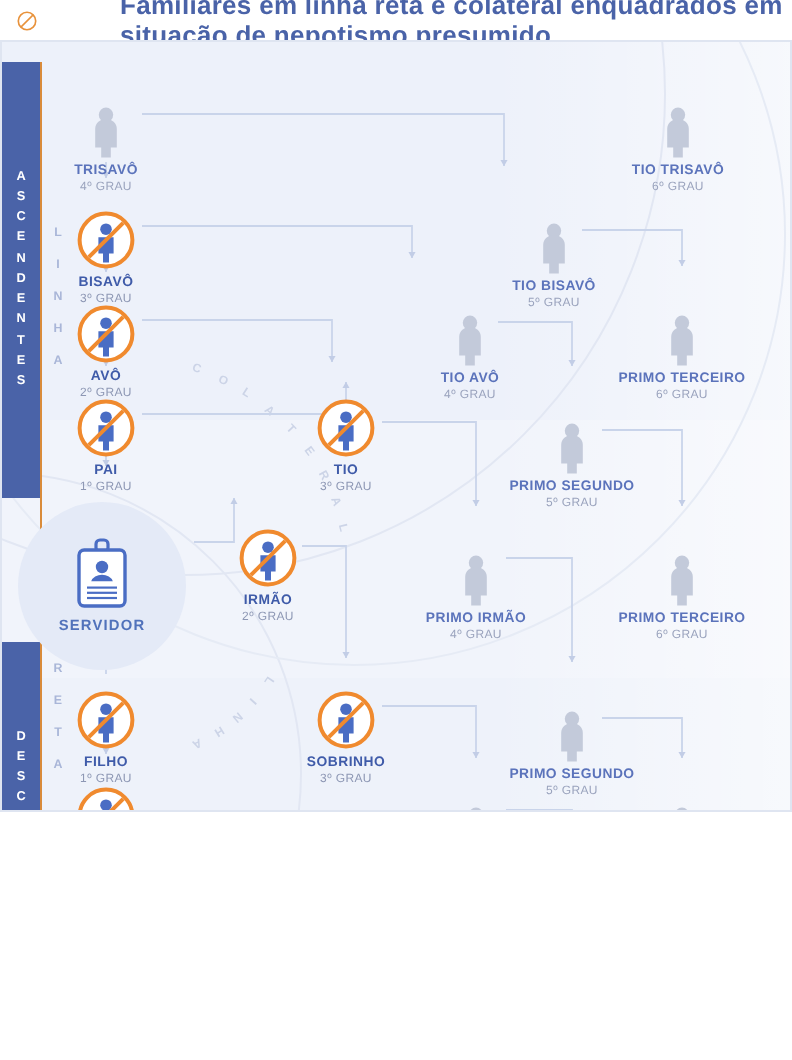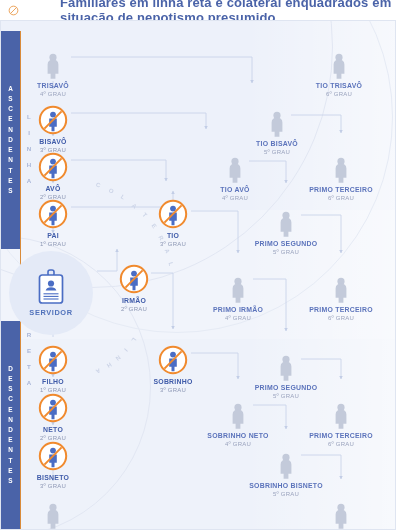--- a/index.html
+++ b/index.html
@@ -12,21 +12,21 @@
   #root{position:relative;width:396px;height:530px;}
 
   
   .header{position:absolute;left:0;top:0;width:396px;height:20px;
           display:flex;align-items:center;gap:5px;padding-left:8px;
           box-sizing:border-box;background:#ffffff;}
   .header-title{font-size:13px;color:#4a63a8;font-weight:bold;letter-spacing:.15px;margin-left:36px;}
   .ban-mini{width:11px;height:11px;flex:0 0 auto;}
 
   
-  .canvas{position:absolute;left:0;top:20px;width:396px;height:510px;
+  .canvas{position:absolute;left:0;top:20px;width:396px;height:386px;
           background:#f4f6fb;border:1px solid #dfe5f1;box-sizing:border-box;
           overflow:hidden;}
   .band{position:absolute;left:0;width:396px;}
   .band-a{top:0;height:189px;background:#edf1fa;}
   .band-b{top:189px;height:129px;background:#f1f4fb;}
   .band-c{top:318px;height:191px;background:#eef2fa;}
   .vstripe{position:absolute;top:0;height:510px;width:150px;right:0;
            background:linear-gradient(90deg,rgba(255,255,255,0) 0%,rgba(255,255,255,.55) 100%);}
 
   

